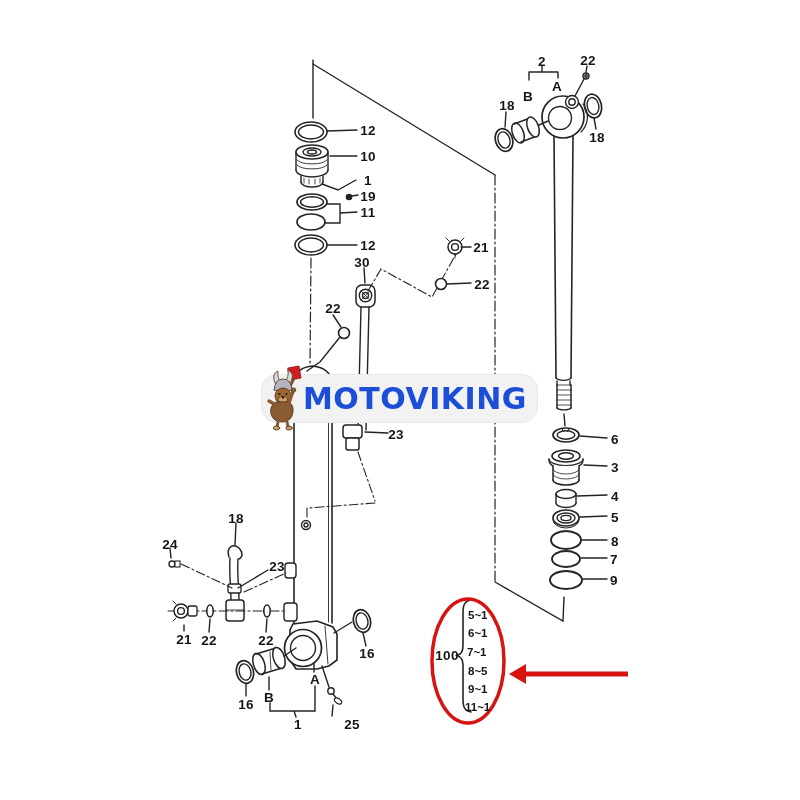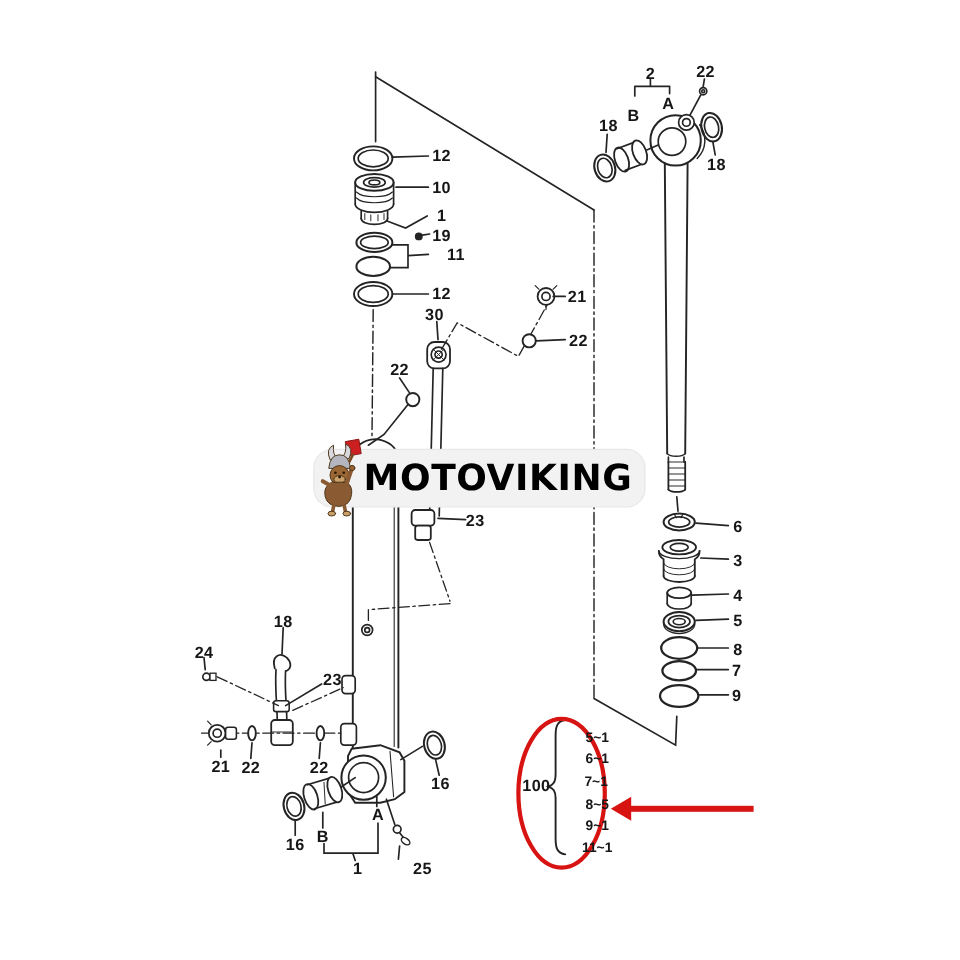--- a/index.html
+++ b/index.html
@@ -3,26 +3,26 @@
 <meta charset="utf-8">
 <style>
   html,body{margin:0;padding:0;background:#fff;}
   #stage{position:relative;width:800px;height:800px;background:#ffffff;overflow:hidden;
          font-family:"Liberation Sans",sans-serif;}
   #stage svg{position:absolute;left:0;top:0;}
   .lbl{position:absolute;transform:translate(-50%,-50%);
        font:700 13.5px "Liberation Sans",sans-serif;color:#161616;
        letter-spacing:.3px;white-space:nowrap;z-index:6;}
   .note-item{position:absolute;font:700 11.5px "Liberation Sans",sans-serif;
-       color:#161616;z-index:6;white-space:nowrap;margin-left:20px;}
+       color:#161616;z-index:6;white-space:nowrap;}
   #badge{position:absolute;left:261px;top:374px;width:277px;height:49px;
        background:#f2f2f2;border:1px solid #e7e7e7;border-radius:16px;
        z-index:3;display:flex;align-items:center;justify-content:flex-end;
        padding-right:10px;box-sizing:border-box;}
-  #badge .brand{font:800 30px "DejaVu Sans",sans-serif;color:#000000;
+  #badge .brand{font:800 30px "DejaVu Sans",sans-serif;color:#1d4ed8;
        letter-spacing:.5px;}
   #mascot{z-index:4;}
   #main-svg{z-index:1;}
 </style>
 </head>
 <body>
 
 <div id="stage">
 
 <svg id="main-svg" width="800" height="800" viewBox="0 0 800 800" stroke="#242424" fill="none" stroke-width="1.4" stroke-linecap="round">
@@ -306,21 +306,21 @@
     <path d="M20,60 L19,65 M29,60 L30,65" stroke="#8a5a33" stroke-width="3"></path>
     <ellipse cx="18.5" cy="66" rx="3.2" ry="2" fill="#c9a06a"></ellipse>
     <ellipse cx="31" cy="66" rx="3.2" ry="2" fill="#c9a06a"></ellipse>
   </g>
 </svg>
 
 <span class="lbl" style="left:368px;top:130px">12</span>
 <span class="lbl" style="left:368px;top:156px">10</span>
 <span class="lbl" style="left:368px;top:180px">1</span>
 <span class="lbl" style="left:368px;top:196px">19</span>
-<span class="lbl" style="left:380px;top:212px">11</span>
+<span class="lbl" style="left:368px;top:212px">11</span>
 <span class="lbl" style="left:368px;top:245px">12</span>
 <span class="lbl" style="left:362px;top:262px">30</span>
 <span class="lbl" style="left:481px;top:247px">21</span>
 <span class="lbl" style="left:482px;top:284px">22</span>
 <span class="lbl" style="left:333px;top:308px">22</span>
 <span class="lbl" style="left:396px;top:434px">23</span>
 <span class="lbl" style="left:236px;top:518px">18</span>
 <span class="lbl" style="left:170px;top:544px">24</span>
 <span class="lbl" style="left:277px;top:566px">23</span>
 <span class="lbl" style="left:184px;top:639px">21</span>

